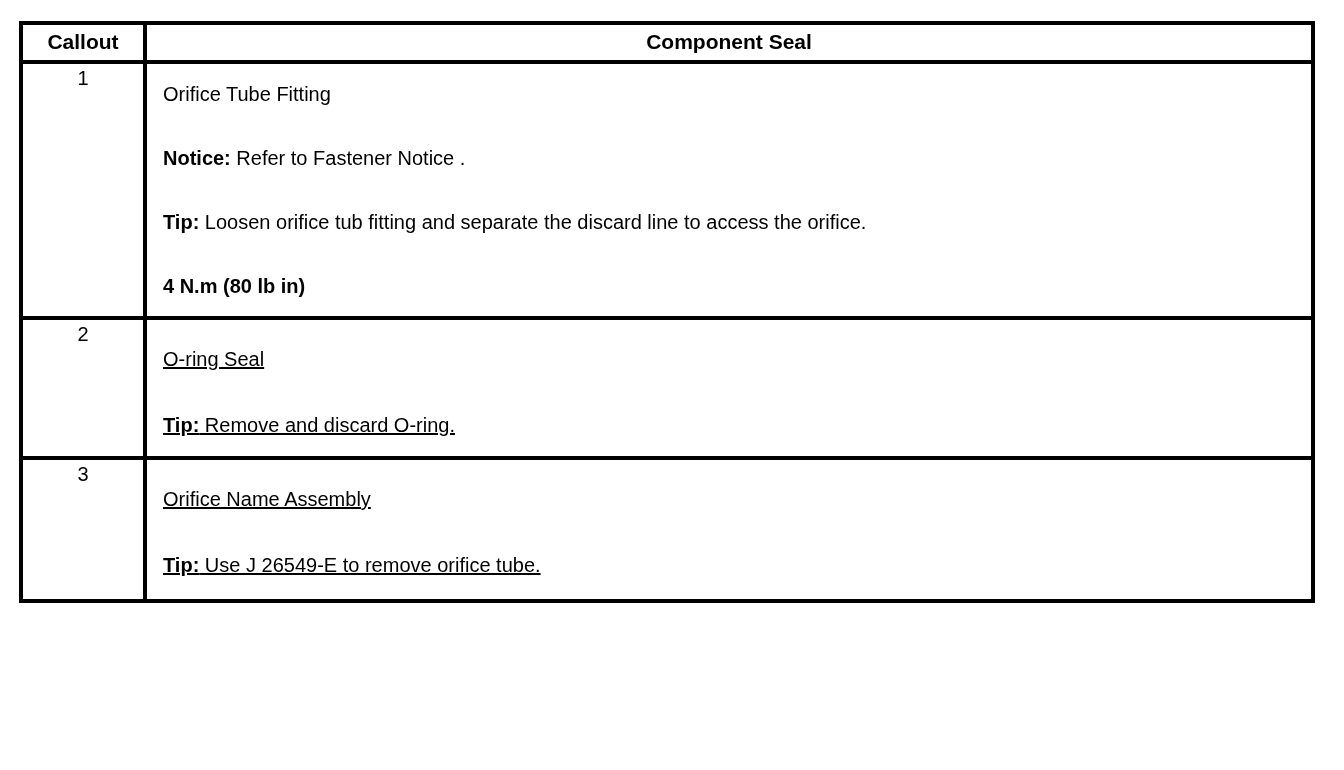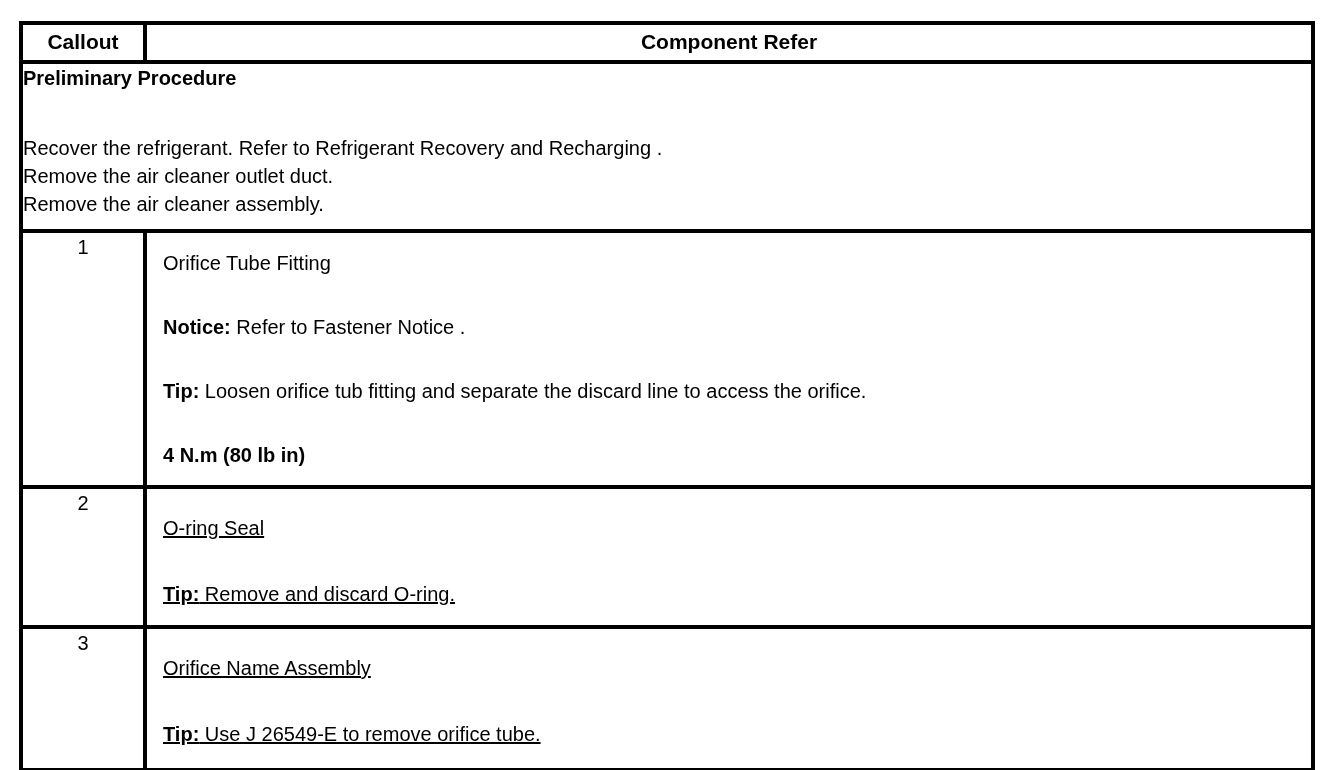--- a/index.html
+++ b/index.html
@@ -82,32 +82,24 @@
 
 <div class="page">
   <table class="doc-table">
     <colgroup>
       <col class="col-callout">
       <col class="col-name">
     </colgroup>
     <thead>
       <tr class="header-row">
         <th>Callout</th>
-        <th>Component Refer</th>
+        <th>Component Seal</th>
       </tr>
     </thead>
     <tbody>
-      <tr class="prelim-row">
-        <td colspan="2" class="prelim-cell">
-          <div class="prelim-title">Preliminary Procedure</div>
-          <div class="prelim-step">Recover the refrigerant. Refer to Refrigerant Recovery and Recharging .</div>
-          <div class="prelim-step">Remove the air cleaner outlet duct.</div>
-          <div class="prelim-step">Remove the air cleaner assembly.</div>
-        </td>
-      </tr>
 
       <tr class="item-row-1">
         <td class="callout-cell">1</td>
         <td class="comp-cell">
           <div class="block">Orifice Tube Fitting</div>
           <div class="block">
             <span class="b">Notice:</span><span> Refer to Fastener Notice .</span>
           </div>
           <div class="block">
             <span class="b">Tip:</span><span> Loosen orifice tub fitting and separate the discard line to access the orifice.</span>

